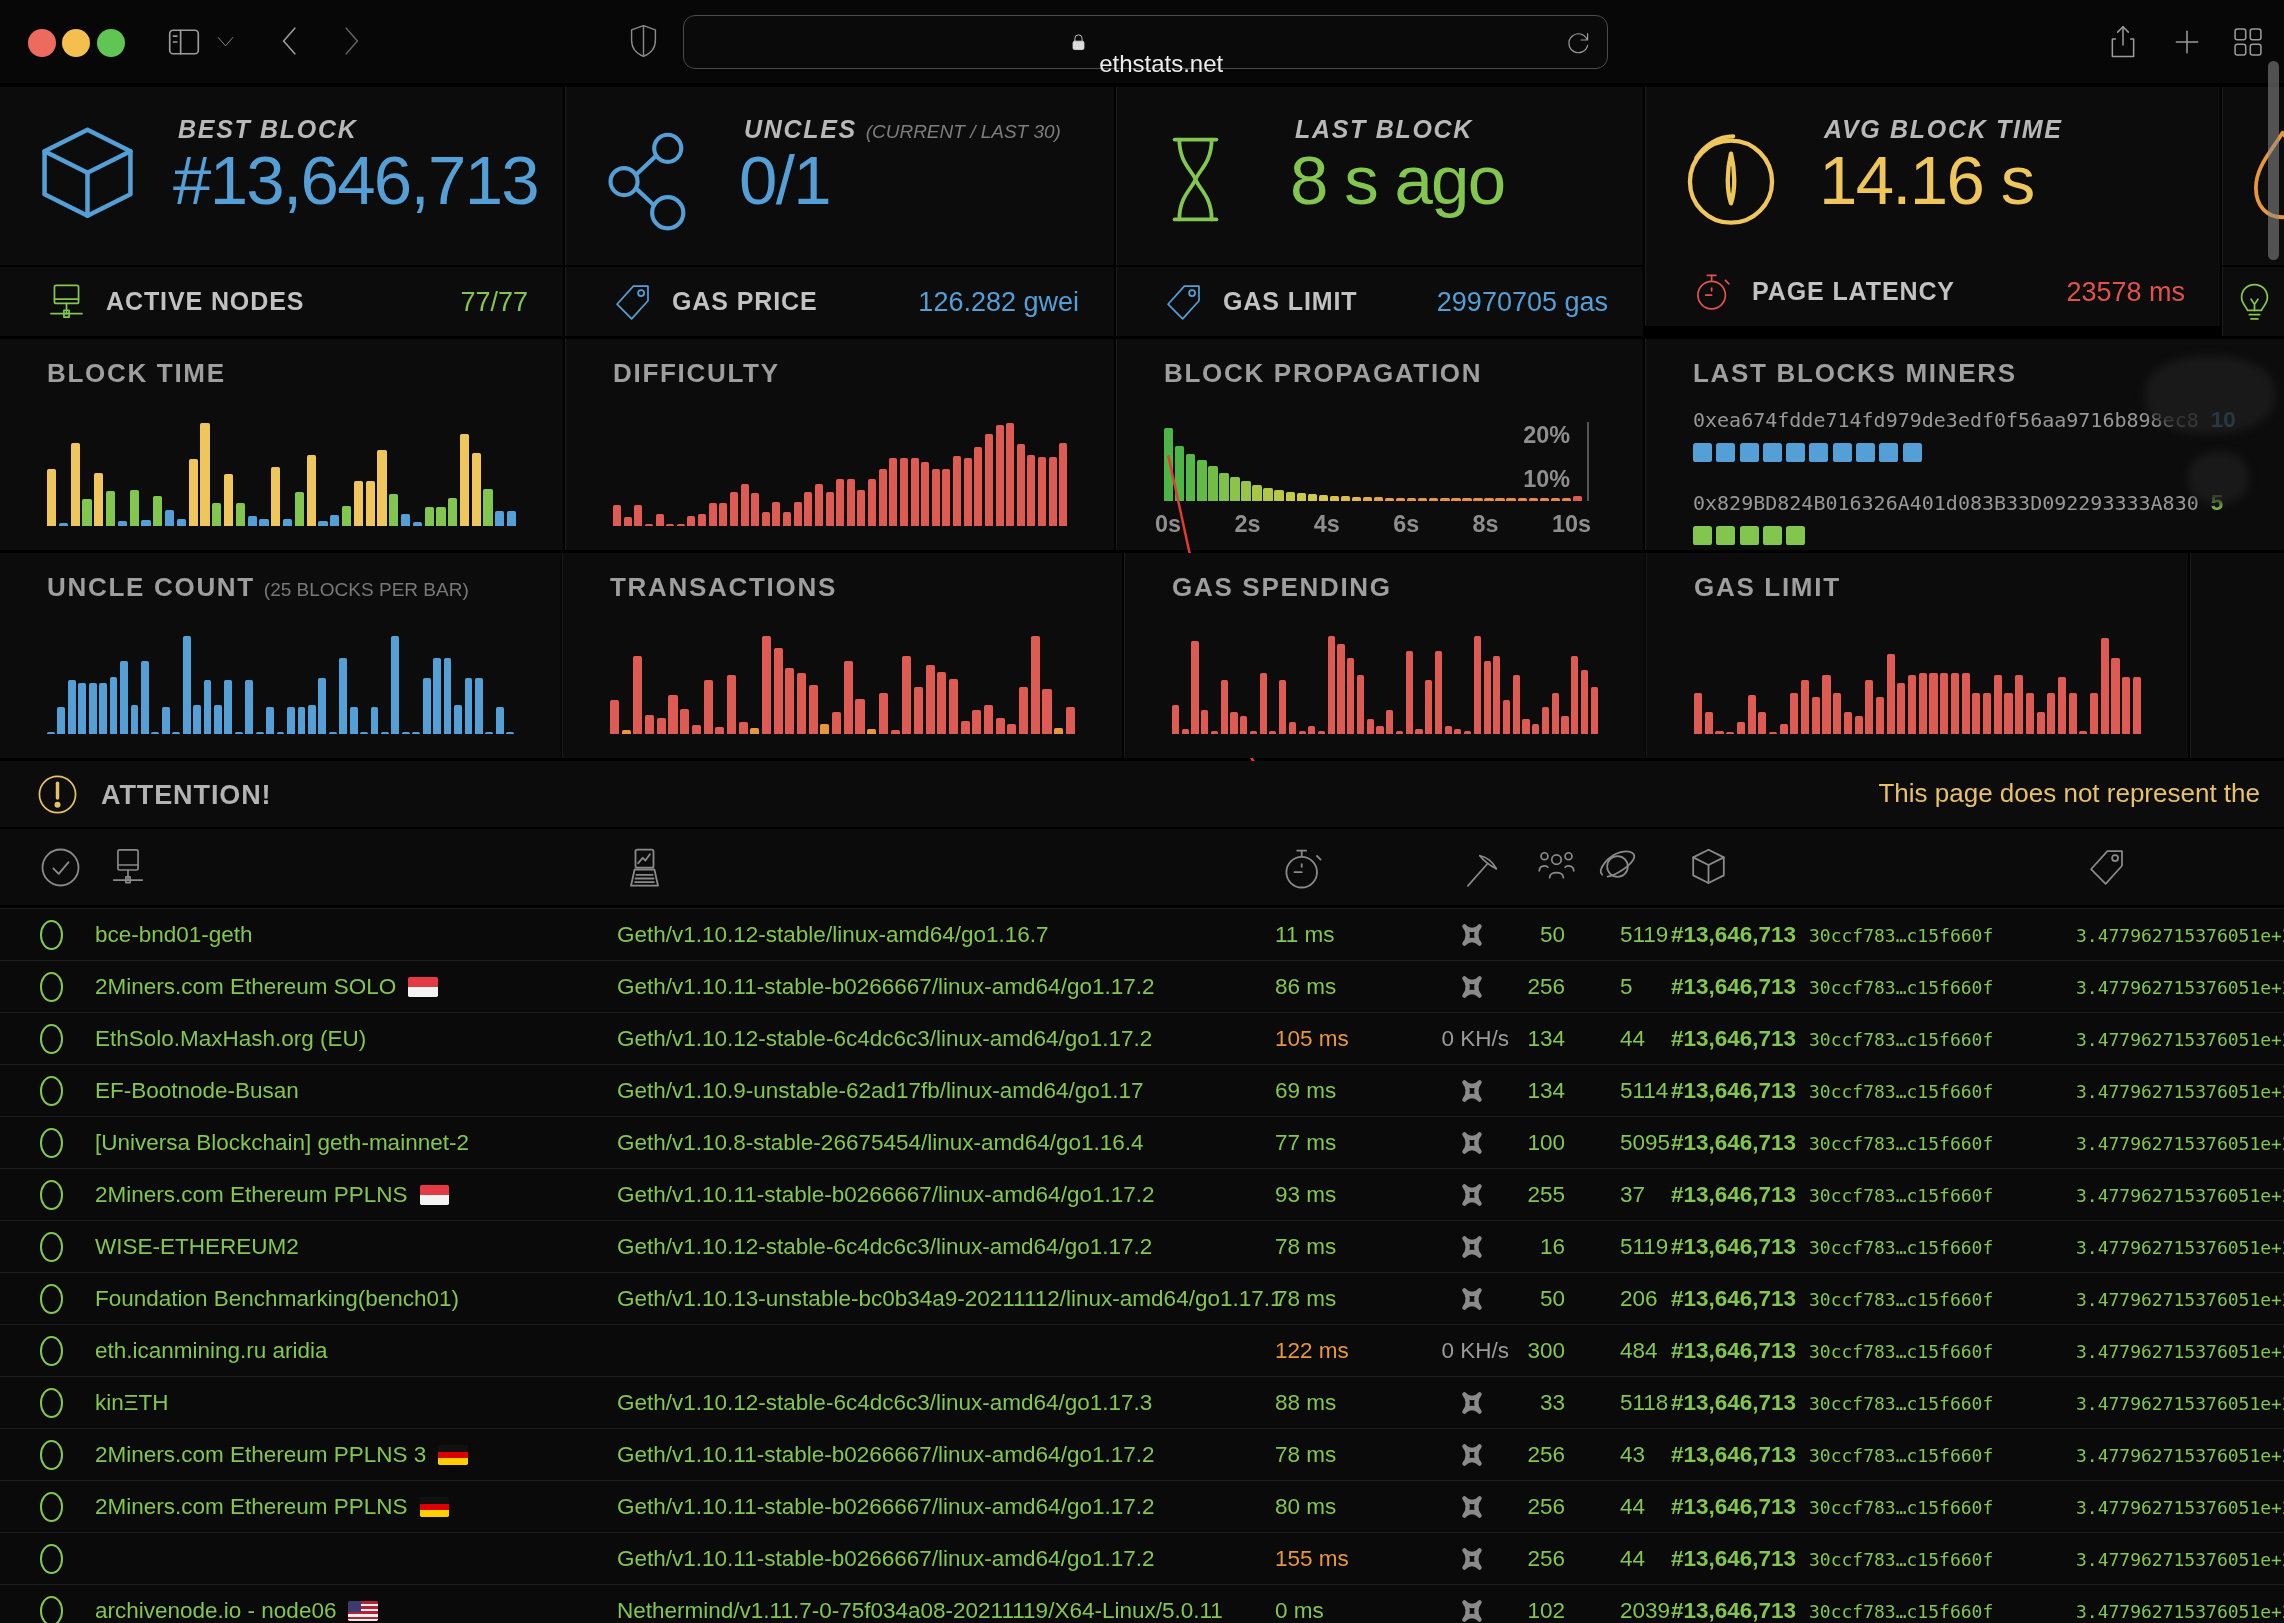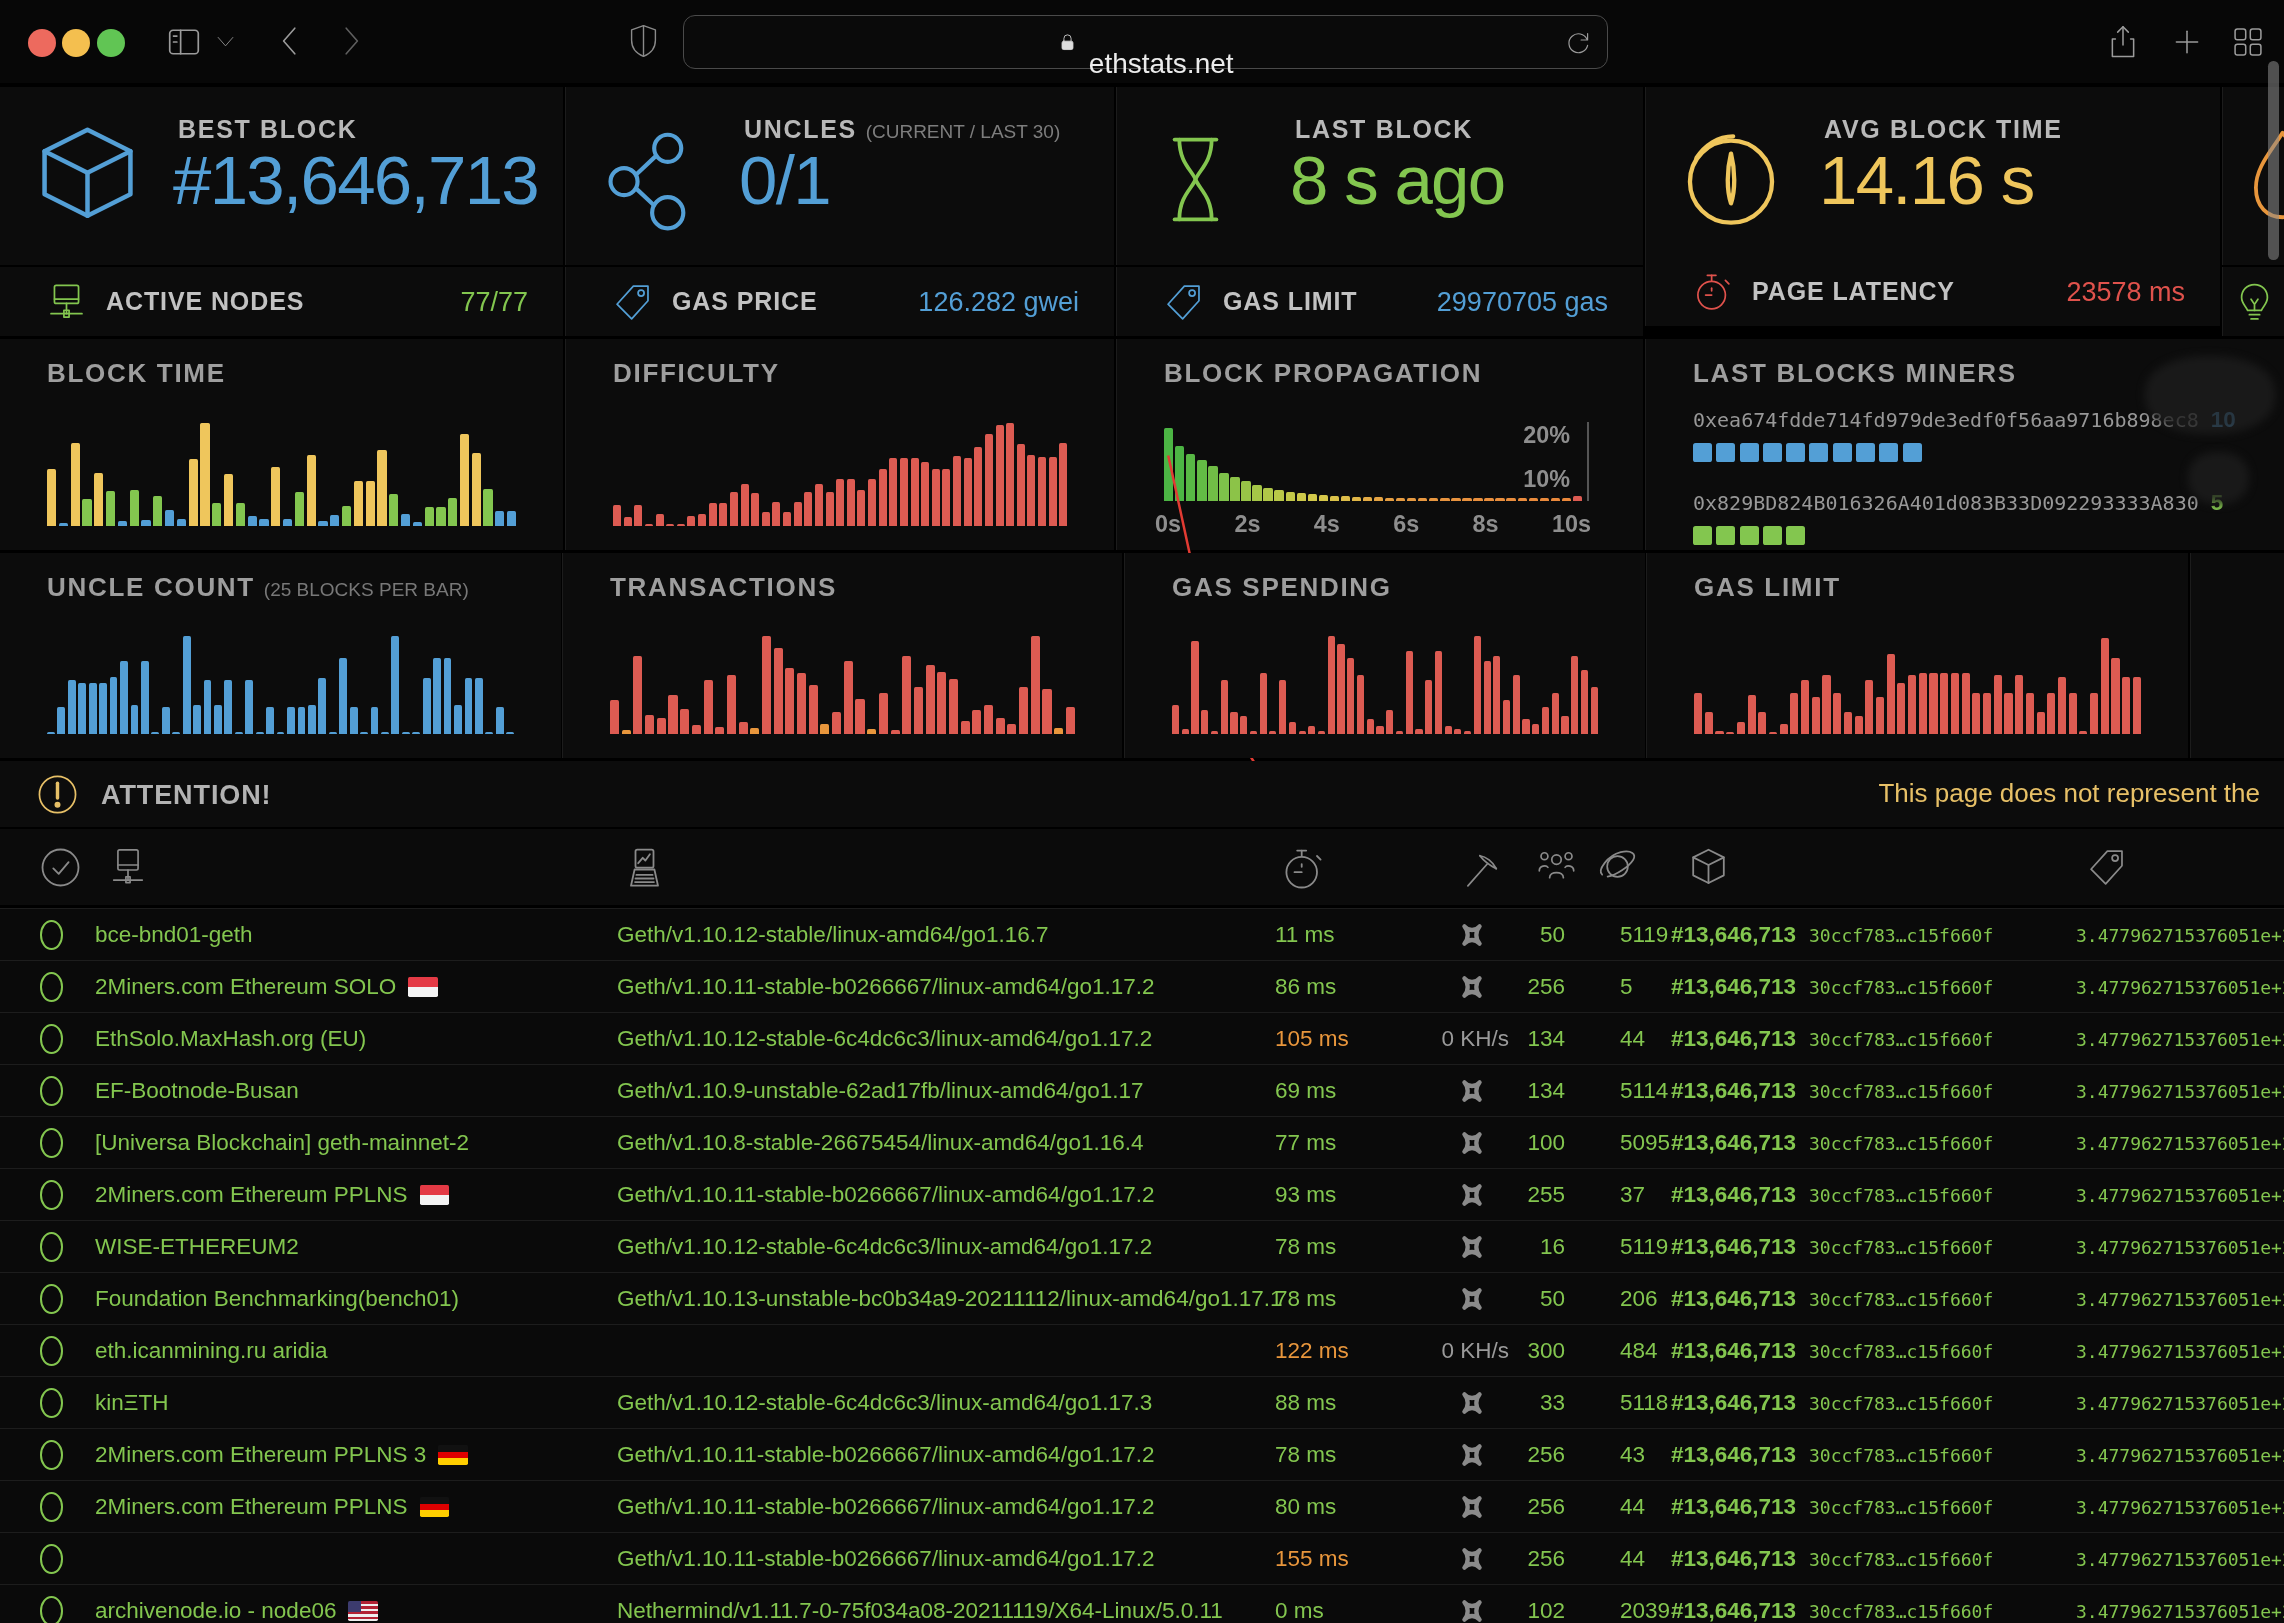--- a/index.html
+++ b/index.html
@@ -17,29 +17,29 @@
   .tl { position:absolute; top:29px; width:28px; height:28px; border-radius:50%; }
   .tl.r { left:28px;  background:#ed6a5e; }
   .tl.y { left:62px;  background:#f4bf4f; }
   .tl.g { left:97px; background:#61c554; }
   .chrome .cicon { position:absolute; top:21px; color:#9b9b9b; }
   .urlbar {
     position:absolute; left:683px; top:14.7px; width:925px; height:54px;
     border:1.7px solid #4a4a4a; border-radius:12px; background:#0a0a0a;
     display:flex; align-items:center; justify-content:center; gap:10.4px;
   }
-  .urlbar .url { color:#ececec; font-size:28px;margin-top:44px; }
+  .urlbar .url { color:#ececec; font-size:24px;margin-top:44px; }
   .urlbar .reload { position:absolute; right:14px; top:11.3px; color:#9b9b9b; }
 
   
   .panel { position:absolute; background:#0c0c0c; border-left:1.7px solid #1c1c1c; }
   .panel.first { border-left:none; }
 
   .stat-label { position:absolute; left:178px; top:28px; font-size:25px; font-weight:bold;
-    letter-spacing:1.7px; color:#b8b8b8; white-space:nowrap; }
+    letter-spacing:1.7px; color:#b8b8b8; white-space:nowrap;font-style:italic; }
   .stat-sub { font-size:19px; font-weight:normal; color:#7d7d7d; letter-spacing:0; }
   .stat-value { position:absolute; left:173px; top:54px; font-size:69px; letter-spacing:-1.7px; white-space:nowrap; }
   .stat-icon { position:absolute; left:31px; top:36px; }
   .c-blue { color:#539fd6; } .c-green { color:#83c64f; } .c-yellow { color:#efc65c; }
   .c-red { color:#e0524c; } .c-orange { color:#e8963c; }
 
   .mini-label { position:absolute; left:106px; top:20px; font-size:25px; font-weight:bold;
     letter-spacing:0.9px; color:#c2c2c2; white-space:nowrap; }
   .mini-value { position:absolute; right:35px; top:20px; font-size:27px; white-space:nowrap; }
   .mini-icon { position:absolute; left:45px; top:14px; }

